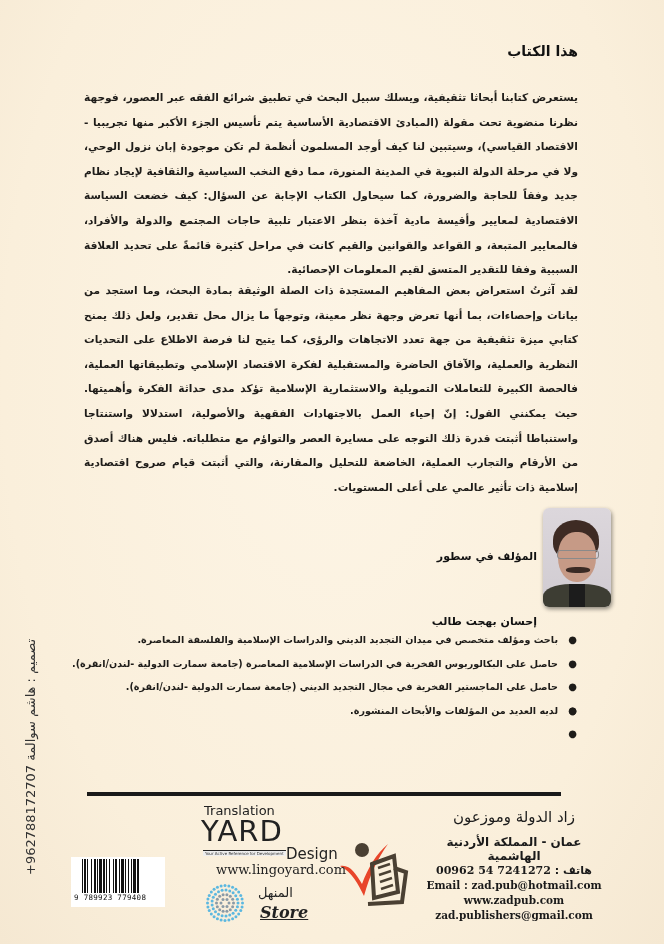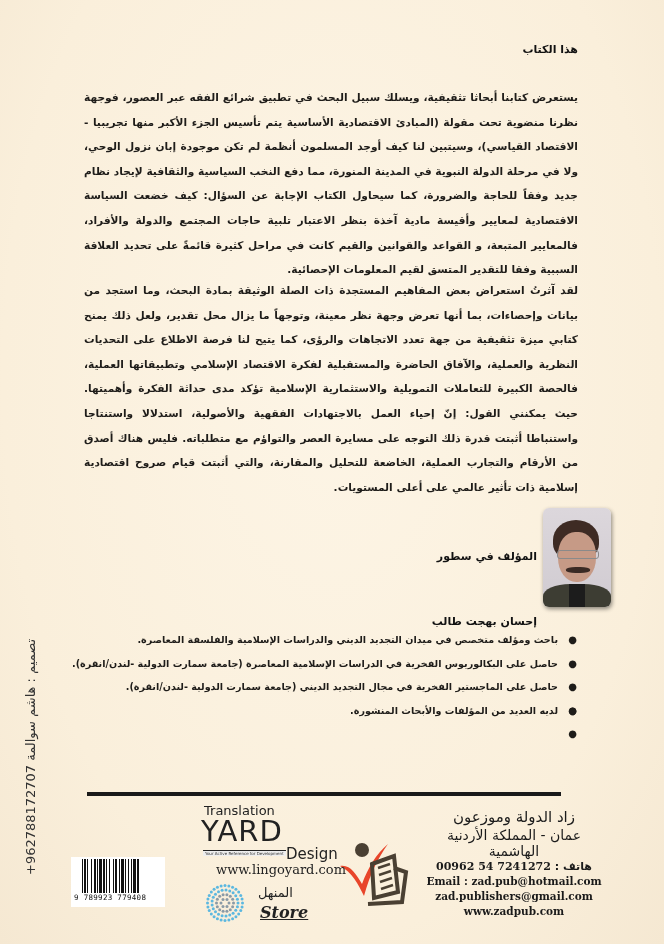--- a/index.html
+++ b/index.html
@@ -9,21 +9,21 @@
       font-family: "DejaVu Sans", sans-serif;
       color: #1c1a17;
       position: relative;
     }
     .page {
       position: absolute; left: 0; top: 0; width: 664px; height: 944px;
       background: radial-gradient(ellipse at 50% 40%, #fdf5e6 0%, #faefdb 70%, #f5e8d2 100%);
     }
     .heading {
       position: absolute; right: 86px; top: 43px;
-      font-size: 11px; font-weight: bold; direction: rtl;
+      font-size: 14px; font-weight: bold; direction: rtl;
       color: #111;
     }
     .para {
       position: absolute; right: 86px; width: 494px;
       direction: rtl; text-align: justify; text-align-last: right;
       font-size: 10.6px; font-weight: bold; line-height: 24.6px;
       color: #1e1c19;
     }
     .para1 { top: 85px; }
     .para2 { top: 278px; }
@@ -73,21 +73,21 @@
     .rule {
       position: absolute; left: 87px; top: 792px; width: 474px; height: 4px;
       background: #1a1a1a;
     }
 
     .publisher {
       position: absolute; right: 60px; top: 808px; width: 180px;
       text-align: center; color: #1a1a1a;
     }
     .publisher .pub-name { font-size: 15px; direction: rtl; font-family: "DejaVu Sans", sans-serif; }
-    .publisher .pub-city { font-size: 14px; font-weight: normal; direction: rtl; margin-top: 1px; }
+    .publisher .pub-city { font-size: 12px; font-weight: bold; direction: rtl; margin-top: 9px; }
     .publisher .pub-phone { font-size: 11px; font-weight: bold; direction: rtl; line-height: 15px; }
     .publisher .pub-phone .num { font-family: "DejaVu Serif", serif; direction: ltr; unicode-bidi: embed; }
     .publisher .pub-line { font-family: "DejaVu Serif", serif; font-size: 10.5px; font-weight: bold; line-height: 15px; direction: ltr; }
 
     .pub-logo { position: absolute; left: 336px; top: 838px; width: 76px; height: 70px; }
 
     .yard-logo { position: absolute; left: 196px; top: 800px; width: 140px; height: 80px; color: #222; font-family: "DejaVu Sans", sans-serif; }
     .yard-logo .tr { position:absolute; left:8px; top:3px; font-size: 13px; }
     .yard-logo .yard { position:absolute; left:5px; top:14px; font-size: 29px; letter-spacing: 1px; font-weight: normal; }
     .yard-logo .tag { position:absolute; left:7px; top:50px; font-size: 4px; background:#eee; color:#333; padding:0 2px; border-top:1.5px solid #222; }
@@ -142,22 +142,22 @@
     <span class="ar">تصميم : هاشم سوالمة</span>
   </div>
 
   <div class="rule"></div>
 
   <div class="publisher">
     <div class="pub-name">زاد الدولة وموزعون</div>
     <div class="pub-city">عمان - المملكة الأردنية الهاشمية</div>
     <div class="pub-phone"><span>هاتف :</span> <span class="num">00962 54 7241272</span></div>
     <div class="pub-line">Email : zad.pub@hotmail.com</div>
+    <div class="pub-line">www.zadpub.com</div>
     <div class="pub-line">zad.publishers@gmail.com</div>
-    <div class="pub-line">www.zadpub.com</div>
   </div>
 
   <svg class="pub-logo" viewBox="0 0 76 70">
     <circle cx="26" cy="12" r="7" fill="#4a4033"></circle>
     <path d="M4 28 C14 26 20 36 26 46 C32 30 40 16 52 6 C42 20 34 36 28 58 C22 46 16 34 4 28 Z" fill="#e8452a"></path>
     <path d="M36 26 L58 18 L62 54 L38 60 Z" fill="none" stroke="#4a4033" stroke-width="4"></path>
     <path d="M58 30 L70 34 L66 64 L32 66" fill="none" stroke="#4a4033" stroke-width="4"></path>
     <line x1="42" y1="30" x2="54" y2="26" stroke="#4a4033" stroke-width="2.5"></line>
     <line x1="43" y1="37" x2="55" y2="33" stroke="#4a4033" stroke-width="2.5"></line>
     <line x1="44" y1="44" x2="56" y2="40" stroke="#4a4033" stroke-width="2.5"></line>

